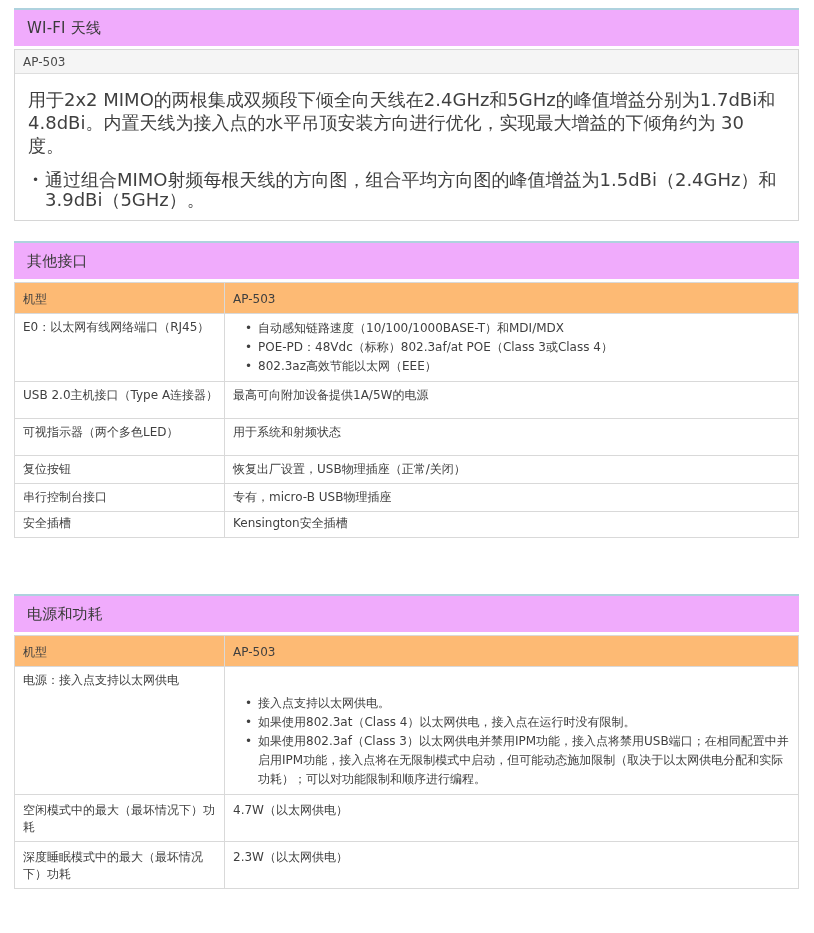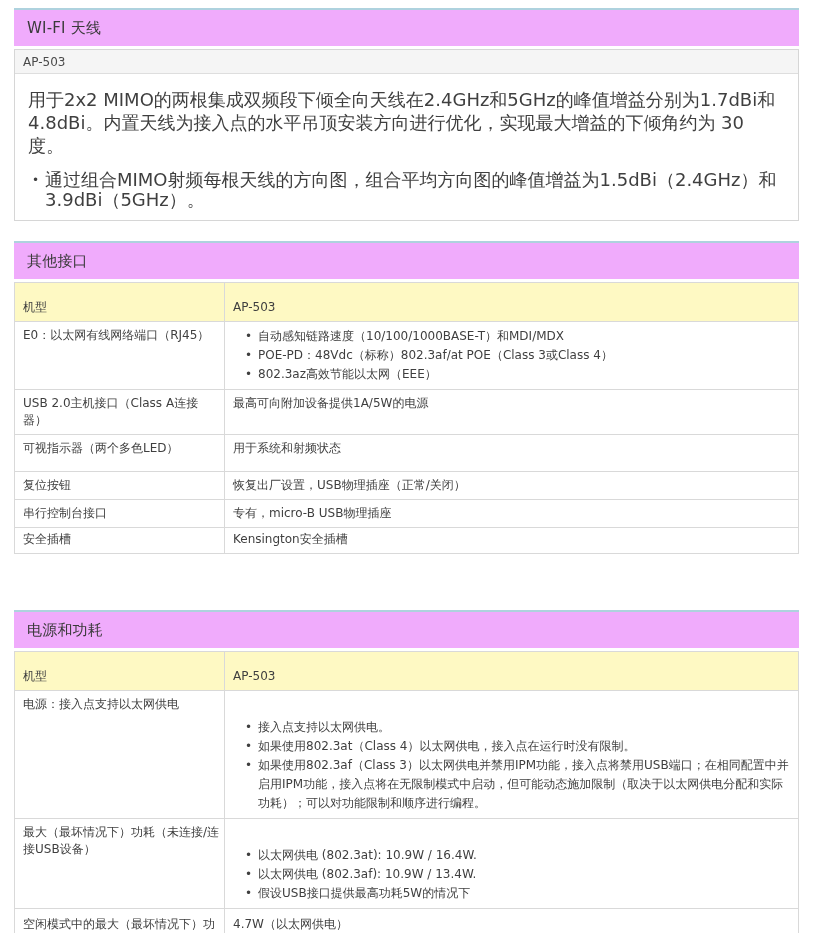--- a/index.html
+++ b/index.html
@@ -43,21 +43,21 @@
   table.spec {
     width:100%; border-collapse:collapse; table-layout:fixed;
     font-size:12px; color:#3f3f3f;
   }
   table.spec td {
     border:1px solid #d9d9d9; vertical-align:top;
     padding:5px 8px 5px 8px; box-sizing:border-box;
     line-height:17px; word-break:break-word;
   }
   table.spec td.c-label { width:210px; padding-right:4px; }
-  tr.model-tr td { background:#fef9c3; height:23px; padding-top:16px; }
+  tr.model-tr td { background:#fdba74; height:23px; padding-top:8px; }
   tr.h62 td { height:62px; }
   tr.h37 td { height:37px; }
   tr.h25 td { height:25px; }
   tr.h22 td { height:22px; padding-top:3px; }
   tr.h137 td { height:122px; }
   tr.h87 td { height:87px; }
   tr.h38 td { height:38px; padding-top:7px; }
   tr.h42 td { height:42px; padding-top:7px; }
   td .pad-top-ul { padding-top:22px; }
   table.spec ul.bullets { padding-left:12px; }
@@ -102,21 +102,21 @@
         <td class="c-label">E0：以太网有线网络端口（RJ45）</td>
         <td>
           <ul class="bullets">
             <li>自动感知链路速度（10/100/1000BASE-T）和MDI/MDX</li>
             <li>POE-PD：48Vdc（标称）802.3af/at POE（Class 3或Class 4）</li>
             <li>802.3az高效节能以太网（EEE）</li>
           </ul>
         </td>
       </tr>
       <tr class="h37">
-        <td class="c-label">USB 2.0主机接口（Class A连接器）</td>
+        <td class="c-label">USB 2.0主机接口（Type A连接器）</td>
         <td>最高可向附加设备提供1A/5W的电源</td>
       </tr>
       <tr class="h37">
         <td class="c-label">可视指示器（两个多色LED）</td>
         <td>用于系统和射频状态</td>
       </tr>
       <tr class="h25">
         <td class="c-label">复位按钮</td>
         <td>恢复出厂设置，USB物理插座（正常/关闭）</td>
       </tr>
@@ -148,30 +148,20 @@
       <tr class="h137">
         <td class="c-label">电源：接入点支持以太网供电</td>
         <td>
           <ul class="bullets pad-top-ul">
             <li>接入点支持以太网供电。</li>
             <li>如果使用802.3at（Class 4）以太网供电，接入点在运行时没有限制。</li>
             <li>如果使用802.3af（Class 3）以太网供电并禁用IPM功能，接入点将禁用USB端口；在相同配置中并启用IPM功能，接入点将在无限制模式中启动，但可能动态施加限制（取决于以太网供电分配和实际功耗）；可以对功能限制和顺序进行编程。</li>
           </ul>
         </td>
       </tr>
-      <tr class="h87">
-        <td class="c-label">最大（最坏情况下）功耗（未连接/连接USB设备）</td>
-        <td>
-          <ul class="bullets pad-top-ul">
-            <li>以太网供电 (802.3at): 10.9W / 16.4W.</li>
-            <li>以太网供电 (802.3af): 10.9W / 13.4W.</li>
-            <li>假设USB接口提供最高功耗5W的情况下</li>
-          </ul>
-        </td>
-      </tr>
       <tr class="h38">
         <td class="c-label">空闲模式中的最大（最坏情况下）功耗</td>
         <td>4.7W（以太网供电）</td>
       </tr>
       <tr class="h42">
         <td class="c-label">深度睡眠模式中的最大（最坏情况下）功耗</td>
         <td>2.3W（以太网供电）</td>
       </tr>
     </tbody>
       </table>

